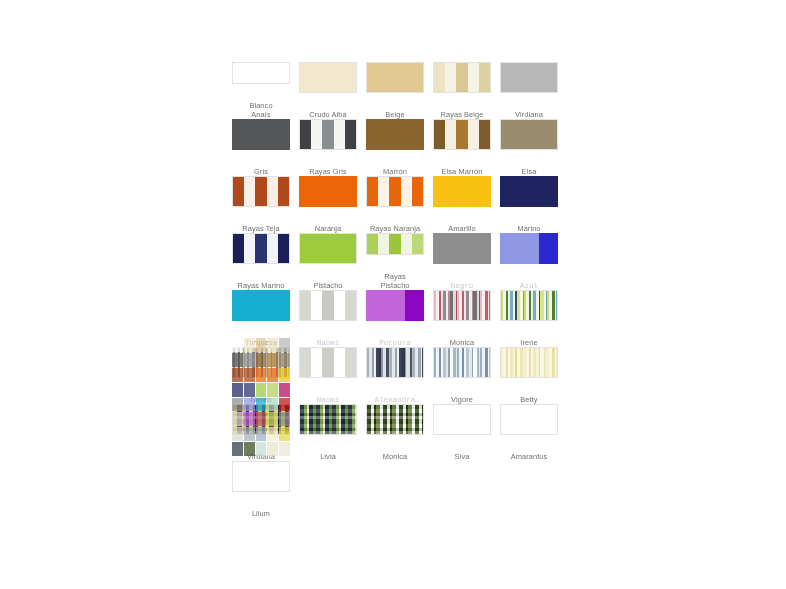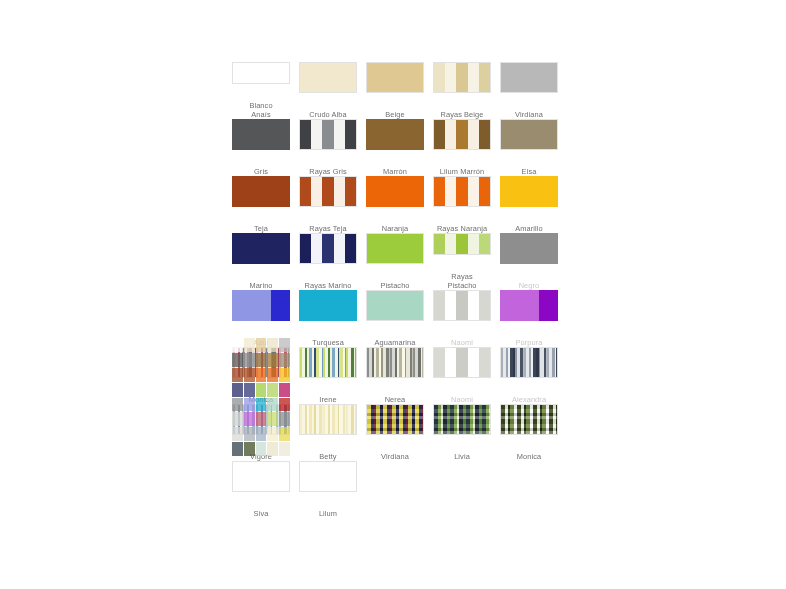--- a/index.html
+++ b/index.html
@@ -54,21 +54,21 @@
     left:232px; top:338px;
     width:58px; height:118px;
     opacity:.72;
     pointer-events:none;
     display:grid;
     grid-template-columns:repeat(5,1fr);
     grid-auto-rows:1fr;
     gap:1px;
   }
   #overlay-artifact i{display:block;}
-  .fade-label{color:#c8c8c8;}
+  .fade-label{color:#c8c8c8;font-family:Liberation Mono, monospace;}
 </style>
 </head>
 <body>
 
 <div id="palette-grid">
     <div class="swatch-cell">
       <div class="swatch-chip bordered" style="background: rgb(255, 255, 255);"></div>
       <div class="swatch-label">Blanco
 Anaís</div>
     </div>
@@ -95,29 +95,25 @@
     <div class="swatch-cell">
       <div class="swatch-chip bordered" style="background-image: repeating-linear-gradient(90deg, rgb(63, 65, 68) 0%, rgb(63, 65, 68) 20%, rgb(244, 244, 242) 20%, rgb(244, 244, 242) 40%, rgb(138, 141, 144) 40%, rgb(138, 141, 144) 60%, rgb(244, 244, 242) 60%, rgb(244, 244, 242) 80%, rgb(63, 65, 68) 80%, rgb(63, 65, 68) 100%);"></div>
       <div class="swatch-label">Rayas Gris</div>
     </div>
     <div class="swatch-cell">
       <div class="swatch-chip" style="background: rgb(138, 101, 48);"></div>
       <div class="swatch-label">Marrón</div>
     </div>
     <div class="swatch-cell">
       <div class="swatch-chip bordered" style="background-image: repeating-linear-gradient(90deg, rgb(126, 92, 44) 0%, rgb(126, 92, 44) 20%, rgb(246, 239, 226) 20%, rgb(246, 239, 226) 40%, rgb(169, 121, 47) 40%, rgb(169, 121, 47) 60%, rgb(246, 239, 226) 60%, rgb(246, 239, 226) 80%, rgb(126, 92, 44) 80%, rgb(126, 92, 44) 100%);"></div>
-      <div class="swatch-label">Lilum Marrón</div>
+      <div class="swatch-label">Elsa Marrón</div>
     </div>
     <div class="swatch-cell">
       <div class="swatch-chip bordered" style="background: rgb(154, 140, 110);"></div>
       <div class="swatch-label">Elsa</div>
-    </div>
-    <div class="swatch-cell">
-      <div class="swatch-chip" style="background: rgb(158, 64, 24);"></div>
-      <div class="swatch-label">Teja</div>
     </div>
     <div class="swatch-cell">
       <div class="swatch-chip bordered" style="background-image: repeating-linear-gradient(90deg, rgb(176, 74, 27) 0%, rgb(176, 74, 27) 20%, rgb(248, 240, 230) 20%, rgb(248, 240, 230) 40%, rgb(176, 74, 27) 40%, rgb(176, 74, 27) 60%, rgb(248, 240, 230) 60%, rgb(248, 240, 230) 80%, rgb(176, 74, 27) 80%, rgb(176, 74, 27) 100%);"></div>
       <div class="swatch-label">Rayas Teja</div>
     </div>
     <div class="swatch-cell">
       <div class="swatch-chip" style="background: rgb(236, 102, 8);"></div>
       <div class="swatch-label">Naranja</div>
     </div>
     <div class="swatch-cell">
@@ -151,24 +147,20 @@
     </div>
     <div class="swatch-cell">
       <div class="swatch-chip" style="background-image: linear-gradient(90deg, rgb(143, 150, 228) 0px, rgb(143, 150, 228) 68%, rgb(42, 40, 207) 68%, rgb(42, 40, 207) 100%);"></div>
       <div class="swatch-label fade-label">Azul</div>
     </div>
     <div class="swatch-cell">
       <div class="swatch-chip" style="background: rgb(24, 174, 209);"></div>
       <div class="swatch-label">Turquesa</div>
     </div>
     <div class="swatch-cell">
-      <div class="swatch-chip bordered" style="background: rgb(168, 215, 196);"></div>
-      <div class="swatch-label">Aguamarina</div>
-    </div>
-    <div class="swatch-cell">
       <div class="swatch-chip bordered" style="background-image: repeating-linear-gradient(90deg, rgb(215, 215, 210) 0%, rgb(215, 215, 210) 20%, rgb(255, 255, 255) 20%, rgb(255, 255, 255) 40%, rgb(201, 201, 196) 40%, rgb(201, 201, 196) 60%, rgb(255, 255, 255) 60%, rgb(255, 255, 255) 80%, rgb(215, 215, 210) 80%, rgb(215, 215, 210) 100%);"></div>
       <div class="swatch-label fade-label">Naomi</div>
     </div>
     <div class="swatch-cell">
       <div class="swatch-chip" style="background-image: linear-gradient(90deg, rgb(194, 100, 220) 0px, rgb(194, 100, 220) 68%, rgb(139, 7, 196) 68%, rgb(139, 7, 196) 100%);"></div>
       <div class="swatch-label fade-label">Púrpura</div>
     </div>
     <div class="swatch-cell">
       <div class="swatch-chip bordered" style="background-image: repeating-linear-gradient(90deg, rgb(232, 184, 192) 0px, rgb(232, 184, 192) 1.6px, rgb(246, 240, 238) 1.6px, rgb(246, 240, 238) 5px, rgb(194, 90, 110) 5px, rgb(194, 90, 110) 7.2px, rgb(239, 230, 224) 7.2px, rgb(239, 230, 224) 8.8px, rgb(140, 143, 146) 8.8px, rgb(140, 143, 146) 12.2px, rgb(244, 238, 234) 12.2px, rgb(244, 238, 234) 14.4px, rgb(185, 138, 150) 14.4px, rgb(185, 138, 150) 16px, rgb(111, 114, 118) 16px, rgb(111, 114, 118) 19.4px, rgb(228, 218, 212) 19.4px, rgb(228, 218, 212) 21.6px, rgb(163, 74, 92) 21.6px, rgb(163, 74, 92) 23.2px);"></div>
       <div class="swatch-label">Monica</div>
@@ -205,20 +197,24 @@
       <div class="swatch-chip bordered" style="background-image: repeating-linear-gradient(0deg, rgba(255, 255, 255, 0.3) 0px, rgba(255, 255, 255, 0.3) 3px, rgba(0, 0, 0, 0.22) 3px, rgba(0, 0, 0, 0.22) 6px, rgba(255, 255, 255, 0.14) 6px, rgba(255, 255, 255, 0.14) 10px, rgba(0, 0, 0, 0.1) 10px, rgba(0, 0, 0, 0.1) 15px), repeating-linear-gradient(90deg, rgb(42, 58, 70) 0px, rgb(42, 58, 70) 4px, rgb(127, 168, 74) 4px, rgb(127, 168, 74) 7px, rgb(232, 236, 216) 7px, rgb(232, 236, 216) 9px, rgb(30, 44, 54) 9px, rgb(30, 44, 54) 13px, rgb(92, 140, 58) 13px, rgb(92, 140, 58) 16px);"></div>
       <div class="swatch-label">Livia</div>
     </div>
     <div class="swatch-cell">
       <div class="swatch-chip bordered" style="background-image: repeating-linear-gradient(0deg, rgba(255, 255, 255, 0.3) 0px, rgba(255, 255, 255, 0.3) 3px, rgba(0, 0, 0, 0.22) 3px, rgba(0, 0, 0, 0.22) 6px, rgba(255, 255, 255, 0.14) 6px, rgba(255, 255, 255, 0.14) 10px, rgba(0, 0, 0, 0.1) 10px, rgba(0, 0, 0, 0.1) 15px), repeating-linear-gradient(90deg, rgb(58, 74, 30) 0px, rgb(58, 74, 30) 4px, rgb(242, 244, 230) 4px, rgb(242, 244, 230) 7px, rgb(36, 48, 26) 7px, rgb(36, 48, 26) 9px, rgb(111, 138, 60) 9px, rgb(111, 138, 60) 13px, rgb(255, 255, 255) 13px, rgb(255, 255, 255) 16px);"></div>
       <div class="swatch-label">Monica</div>
     </div>
     <div class="swatch-cell">
       <div class="swatch-chip bordered"></div>
       <div class="swatch-label">Siva</div>
+    </div>
+    <div class="swatch-cell">
+      <div class="swatch-chip bordered"></div>
+      <div class="swatch-label">Amarantus</div>
     </div>
     <div class="swatch-cell">
       <div class="swatch-chip bordered"></div>
       <div class="swatch-label">Lilum</div>
     </div>
   </div>
 <div id="overlay-artifact">
     <i style="background: rgb(255, 255, 255);"></i>
     <i style="background: rgb(242, 232, 205);"></i>
     <i style="background: rgb(224, 200, 146);"></i>

